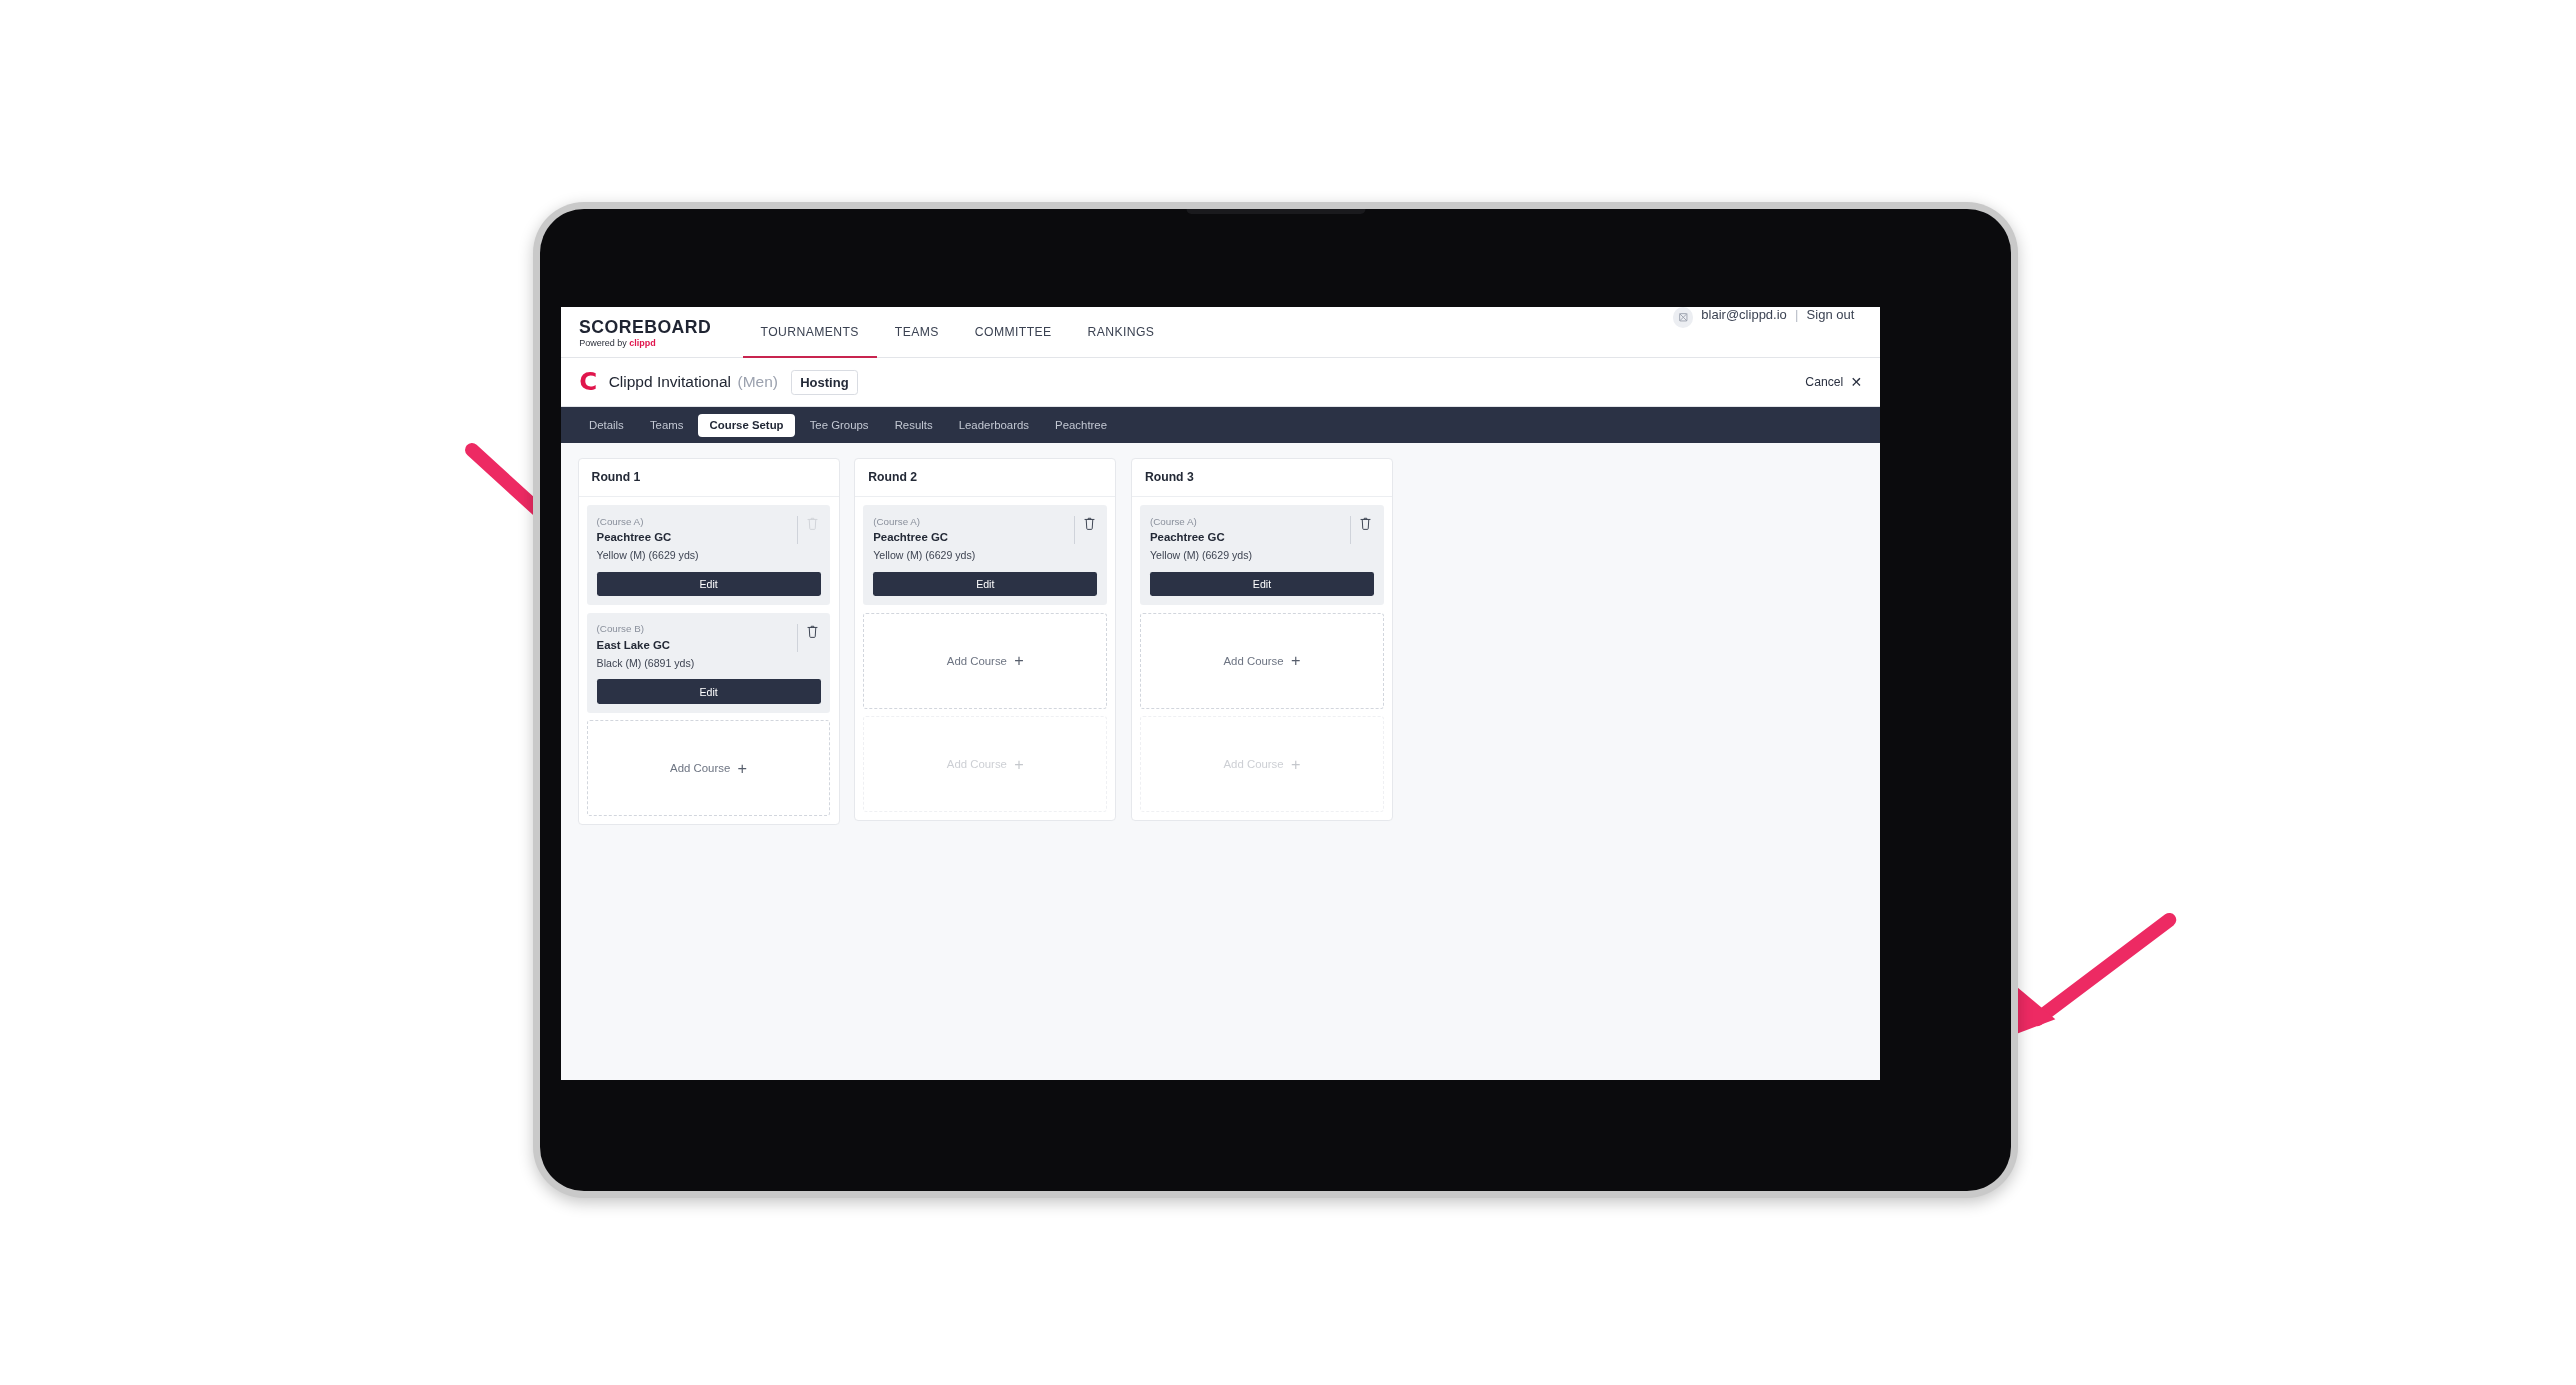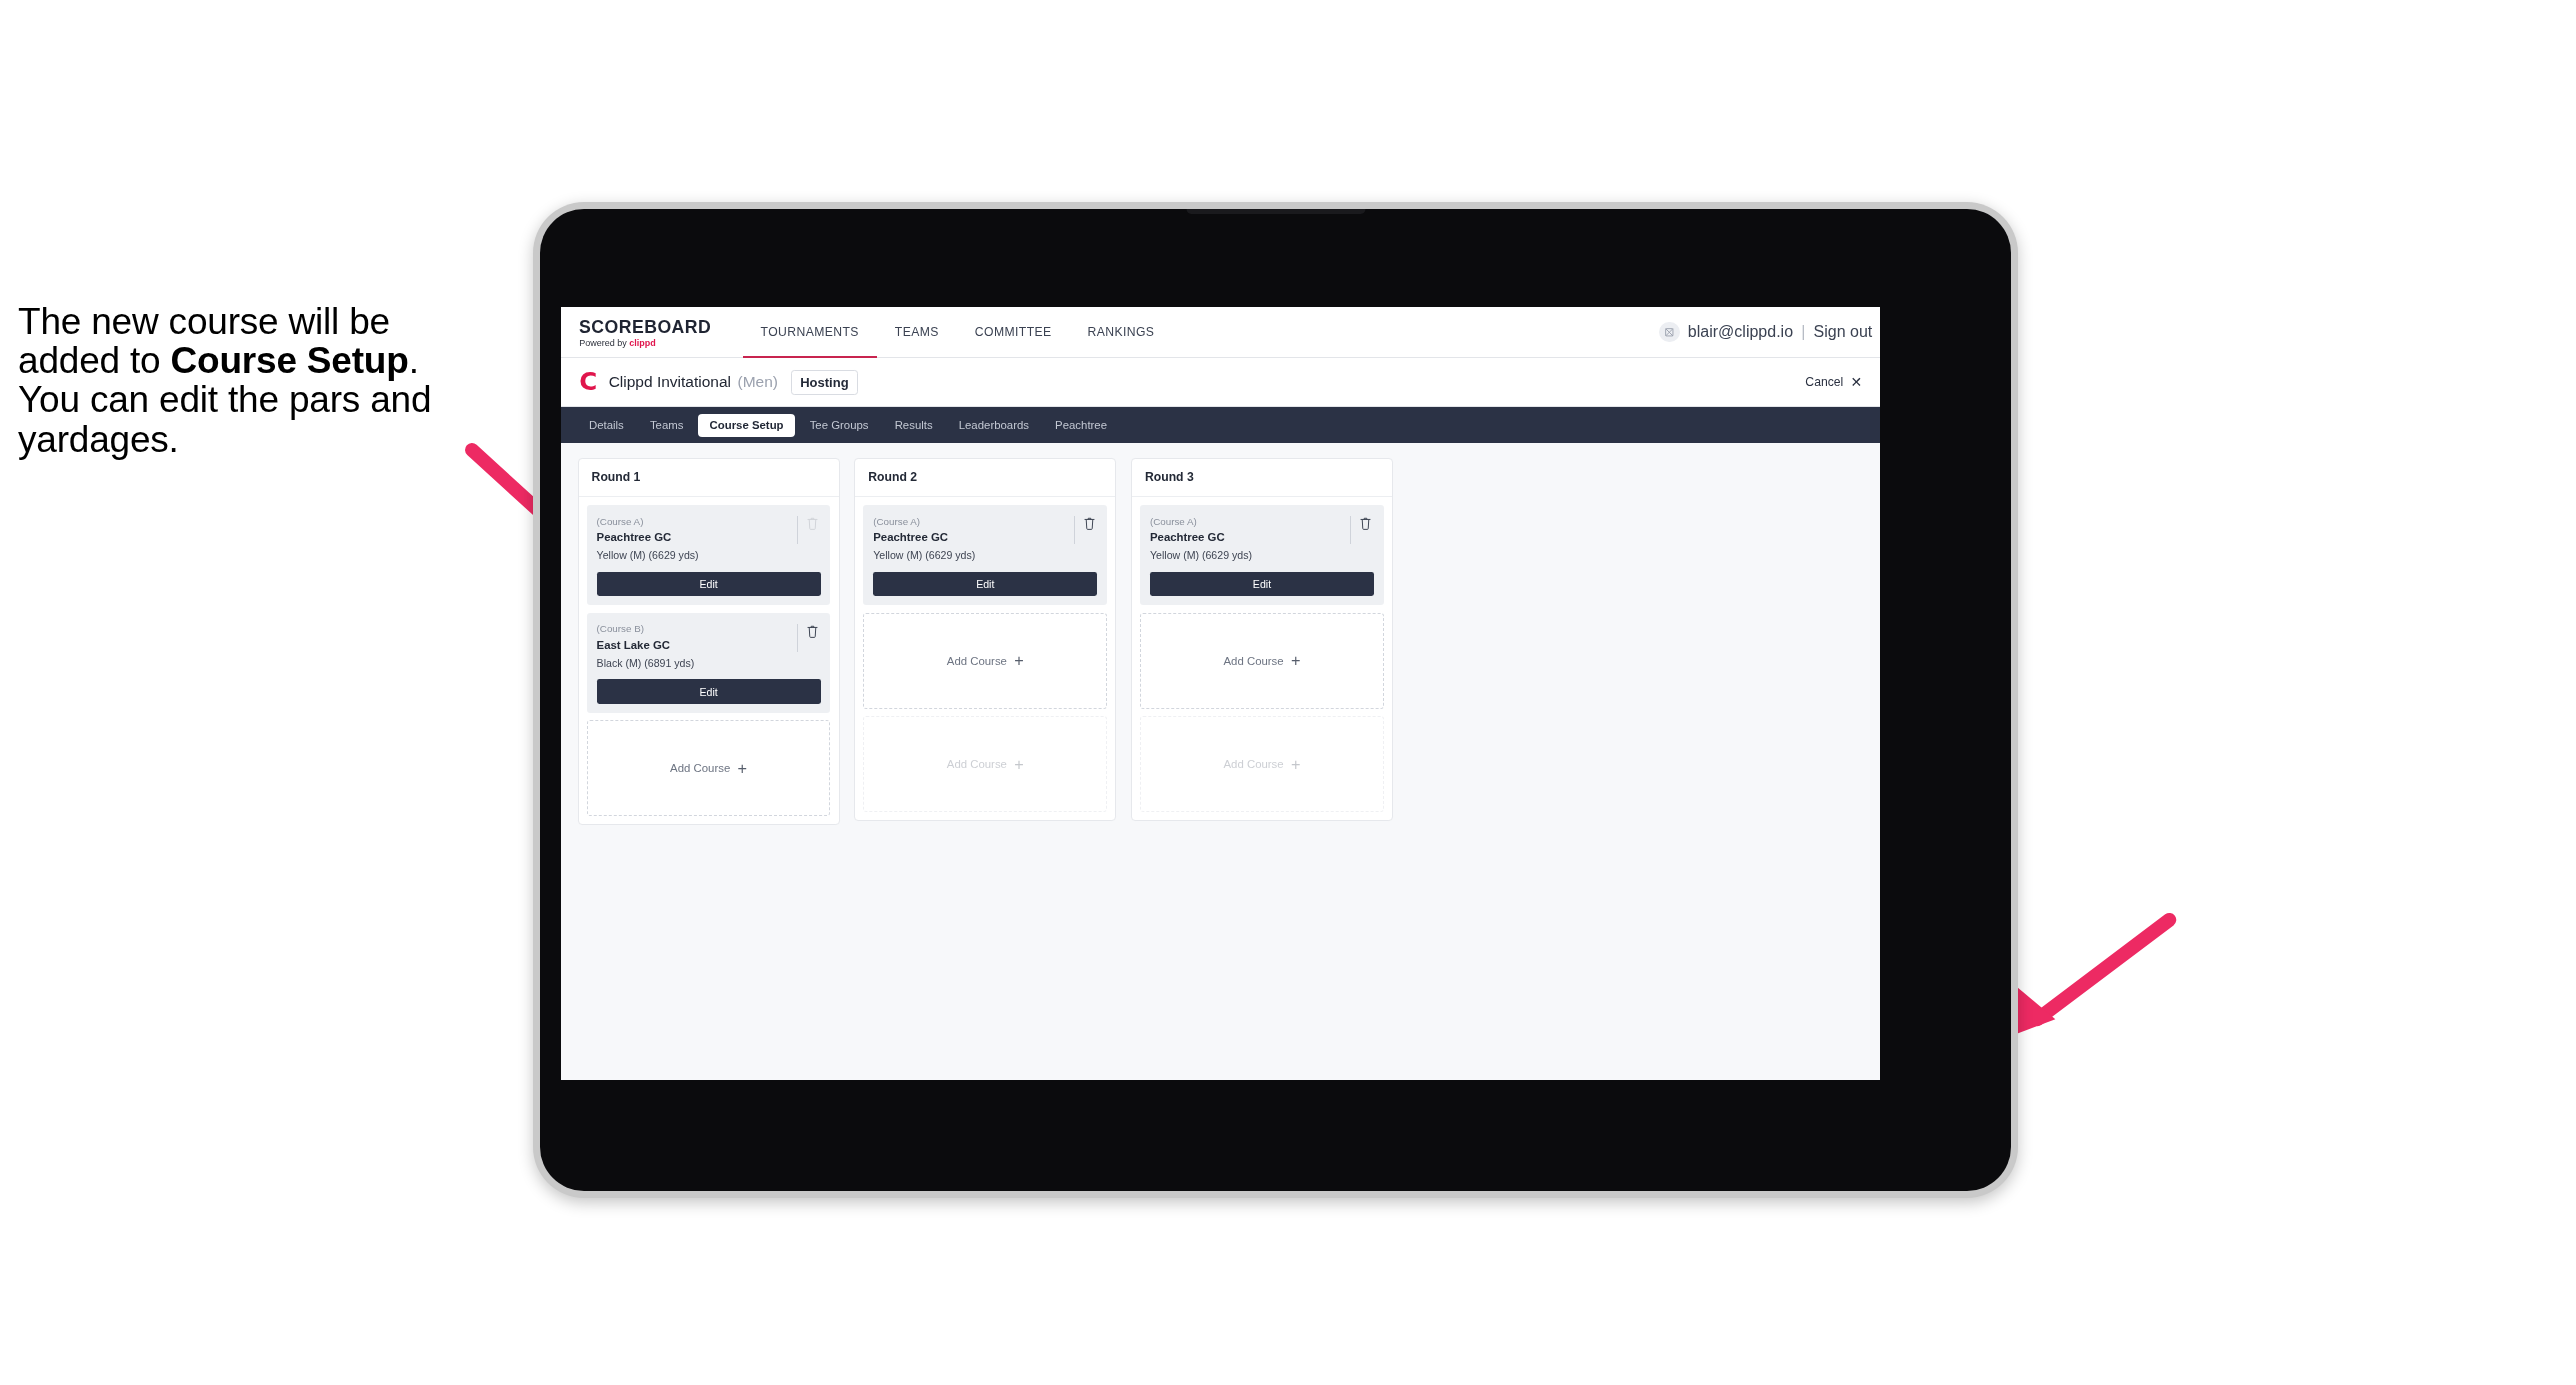--- a/index.html
+++ b/index.html
@@ -93,22 +93,22 @@
     display: flex; align-items: center; padding: 0 18px;
     font-size: 12.2px; letter-spacing: 0.4px; color: #3b4252;
     position: relative; cursor: pointer; white-space: nowrap;
   }
   .topnav-link.active::after {
     content: ""; position: absolute; left: 0; right: 0; bottom: -0.8px;
     height: 2.4px; background: #c8244f;
   }
   .topnav-spacer { flex: 1 1 auto; }
   .topnav-right {
-    display: flex; align-items: center; gap: 8.2px; padding-right: 8px;
-    font-size: 16px; color: #3b4252;
+    display: flex; gap: 8.2px; padding-right: 26px;
+    font-size: 13px; color: #3b4252;
   }
   .avatar {
     width: 20.4px; height: 20.4px; border-radius: 50%;
     background: #eceef2; display: flex; align-items: center; justify-content: center;
     color: #9aa0ad; font-size: 9.8px;
   }
   .topnav-divider { color: #b6bbc5; }
   .signout { cursor: pointer; }
 
   
@@ -193,21 +193,20 @@
   .add-course .plus {
     font-size: 16.3px; line-height: 1; font-weight: 300; color: #565d6b;
   }
   .add-course.ghost { opacity: .34; }
 </style>
 </head>
 <body>
 
 <div id="stage">
 
-  <div class="annotation" id="anno-left"><span>The new course will be added to </span><b>Course Setup</b><span>. You can edit the pars and yardages.</span></div>
 
 
   <svg class="arrow-svg" style="left:457px; top:432px; width:245px; height:220px;" viewBox="0 0 300 270">
     <line x1="18" y1="22" x2="222" y2="208" stroke="#ED2A63" stroke-width="17" stroke-linecap="round"></line>
     <polygon points="258,248 188,232 222,188" fill="#ED2A63"></polygon>
   </svg>
 
   <svg class="arrow-svg" style="left:1956px; top:905px; width:228px; height:147px;" viewBox="0 0 280 180">
     <line x1="262" y1="18" x2="100" y2="140" stroke="#ED2A63" stroke-width="17" stroke-linecap="round"></line>
     <polygon points="48,168 72,98 122,140" fill="#ED2A63"></polygon>

